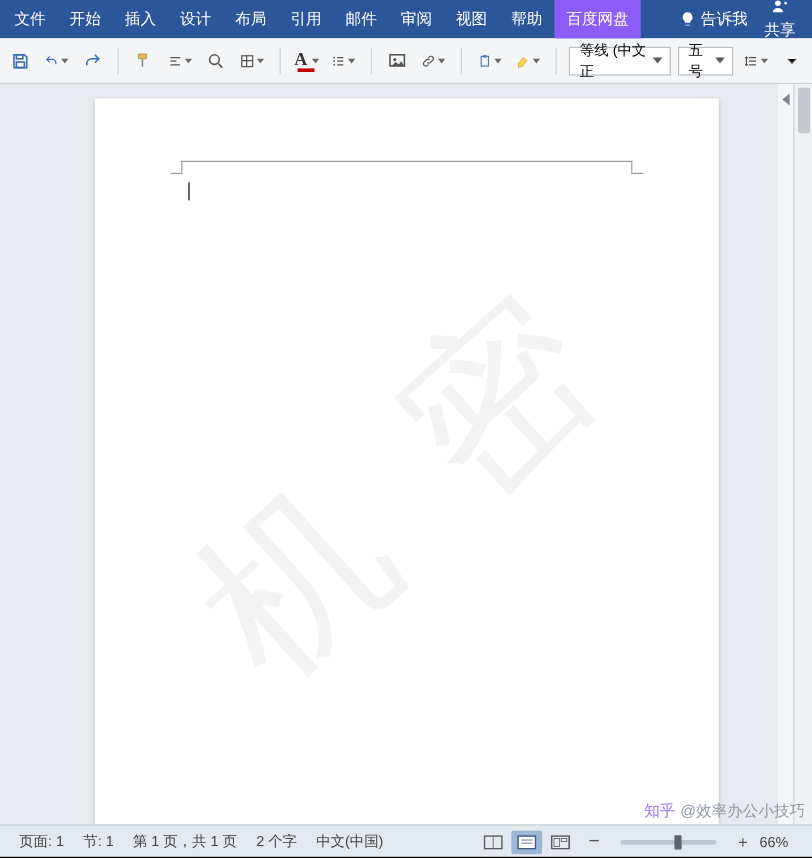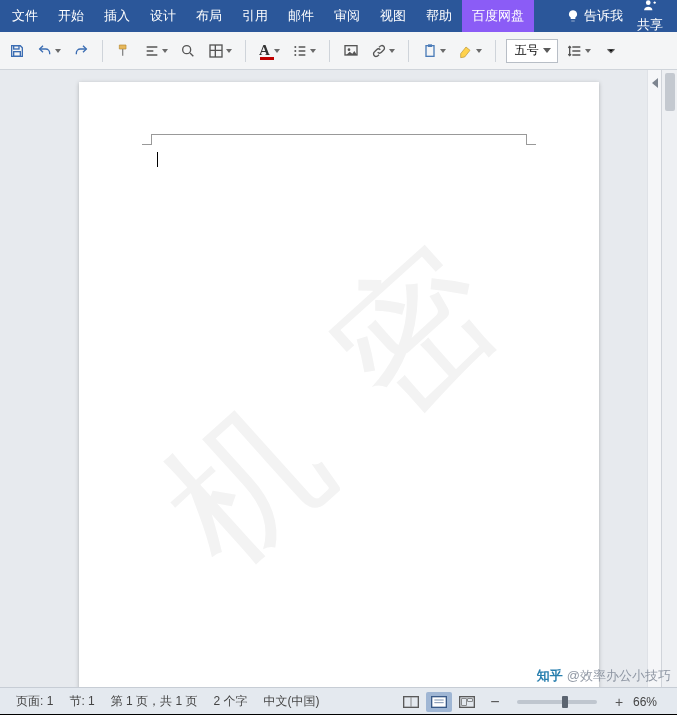--- a/index.html
+++ b/index.html
@@ -191,21 +191,21 @@
   }
   .zoom-label{ min-width:36px; text-align:left; padding-right:2px;}
   .credit{
     position:absolute; right:6px; bottom:30px;
     color:#7f8896; font-size:13px;
     display:flex; align-items:center; gap:4px;
     opacity:0.85;
     pointer-events:none;
   }
   .credit .zh{
-    font-weight:700; color:#0369a1;
+    font-weight:400; color:#8b5cf6;
   }
   .footer-black{
     position:absolute;left:0;right:0;bottom:-2px;height:3px;background:#000;
   }
 </style>
 </head>
 <body>
 
 <div class="menubar">
   <div class="menubar-left">
@@ -328,20 +328,24 @@
     <span class="caret"></span>
   </div>
   <div class="tbtn">
     <svg width="16" height="16" viewBox="0 0 24 24">
         <path fill="#ffd24d" stroke="#b8922f" d="M4 16l8-10 6 5-8 10-6 1z"></path>
       </svg>
     <span class="caret"></span>
   </div>
   <div class="vsep"></div>
 
+  <div class="font-select">
+    <span>等线 (中文正</span>
+    <span class="sel-caret"></span>
+  </div>
   <div class="size-select">
     <span>五号</span>
     <span class="sel-caret"></span>
   </div>
 
   <div class="tbtn">
     <svg width="16" height="16" viewBox="0 0 24 24">
         <path stroke="#555" stroke-width="2" d="M8 6h12M8 12h12M8 18h12"></path>
         <path stroke="#555" stroke-width="2" d="M4 5v14M2 7l2-2 2 2M2 17l2 2 2-2"></path>
       </svg>

